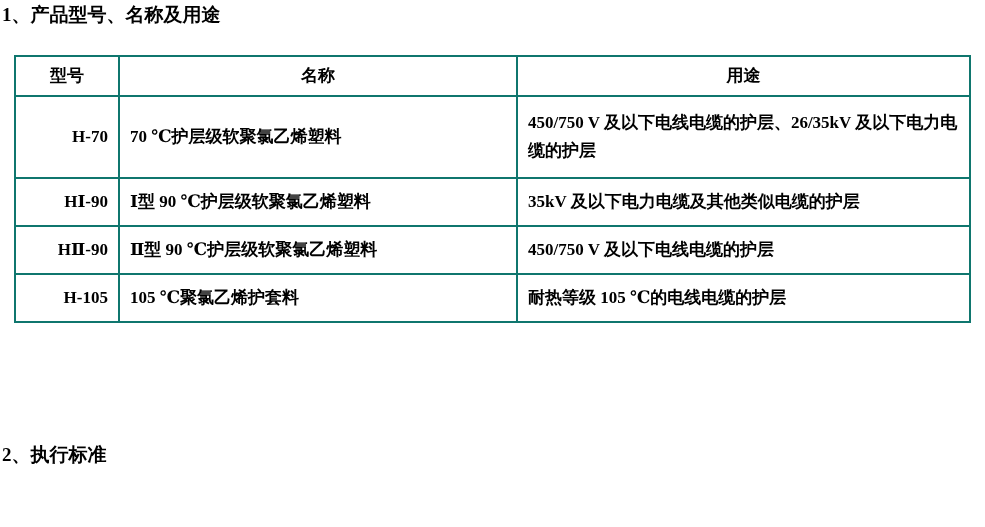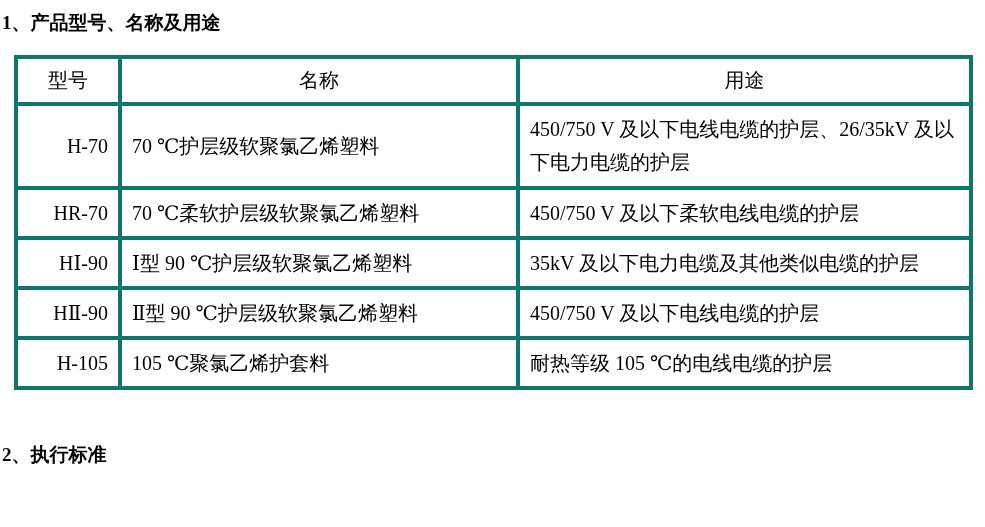--- a/index.html
+++ b/index.html
@@ -25,21 +25,21 @@
   .heading {
     font-family: "Liberation Serif", "DejaVu Serif", serif;
     font-size: 19px;
     font-weight: bold;
     line-height: 1.2;
     margin: 0;
   }
   #heading-products {
     position: absolute;
     left: 2px;
-    top: 12px;
+    top: 4px;
   }
   #heading-standards {
     position: absolute;
     left: 2px;
     top: 444px;
   }
   #standards-text {
     position: absolute;
     left: 48px;
     top: 487px;
@@ -49,23 +49,23 @@
   }
   table.spec {
     position: absolute;
     left: 14px;
     top: 55px;
     width: 955px;
     border-collapse: collapse;
     table-layout: fixed;
   }
   table.spec td, table.spec th {
-    border: 4px solid #0f766e;
-    font-weight: normal;
-    font-size: 20px;
+    border: 2px solid #0f766e;
+    font-weight: bold;
+    font-size: 17px;
     line-height: 1.65;
     vertical-align: middle;
     padding: 6px 10px;
     font-family: "Liberation Serif", "DejaVu Serif", serif;
   }
   table.spec thead th {
     text-align: center;
     height: 26px;
     padding: 5px 10px;
   }
@@ -105,25 +105,20 @@
         <th>用途</th>
       </tr>
     </thead>
     <tbody>
       <tr class="row-tall">
         <td class="col-model">H-70</td>
         <td>70 ℃护层级软聚氯乙烯塑料</td>
         <td class="cell-multiline">450/750 V 及以下电线电缆的护层、26/35kV 及以下电力电缆的护层</td>
       </tr>
       <tr class="row-normal">
-        <td class="col-model">HR-70</td>
-        <td>70 ℃柔软护层级软聚氯乙烯塑料</td>
-        <td>450/750 V 及以下柔软电线电缆的护层</td>
-      </tr>
-      <tr class="row-normal">
         <td class="col-model">HⅠ-90</td>
         <td>Ⅰ型 90 ℃护层级软聚氯乙烯塑料</td>
         <td>35kV 及以下电力电缆及其他类似电缆的护层</td>
       </tr>
       <tr class="row-normal">
         <td class="col-model">HⅡ-90</td>
         <td>Ⅱ型 90 ℃护层级软聚氯乙烯塑料</td>
         <td>450/750 V 及以下电线电缆的护层</td>
       </tr>
       <tr class="row-normal">

